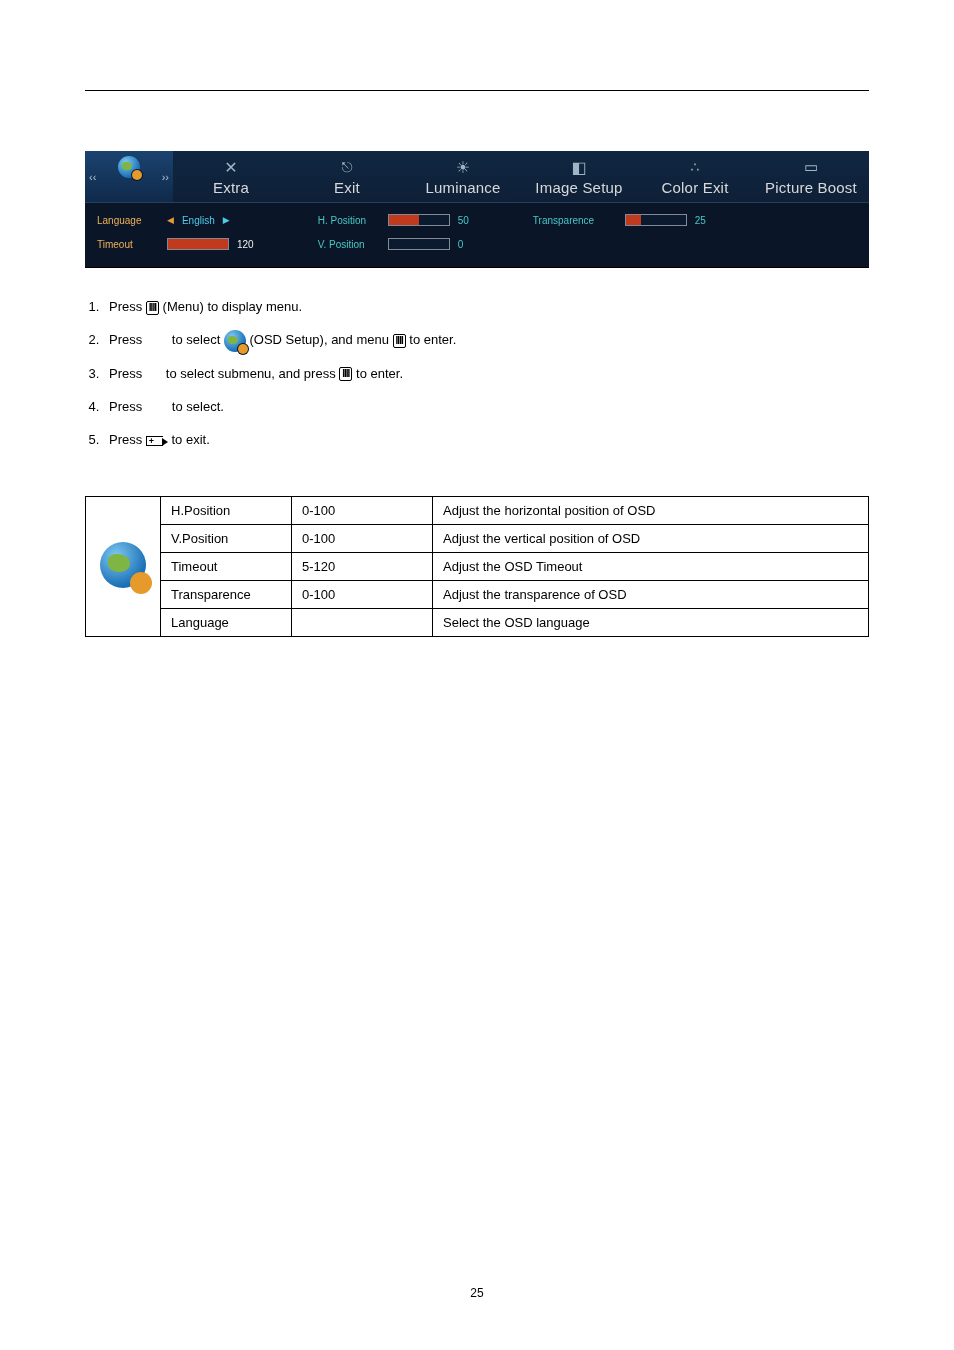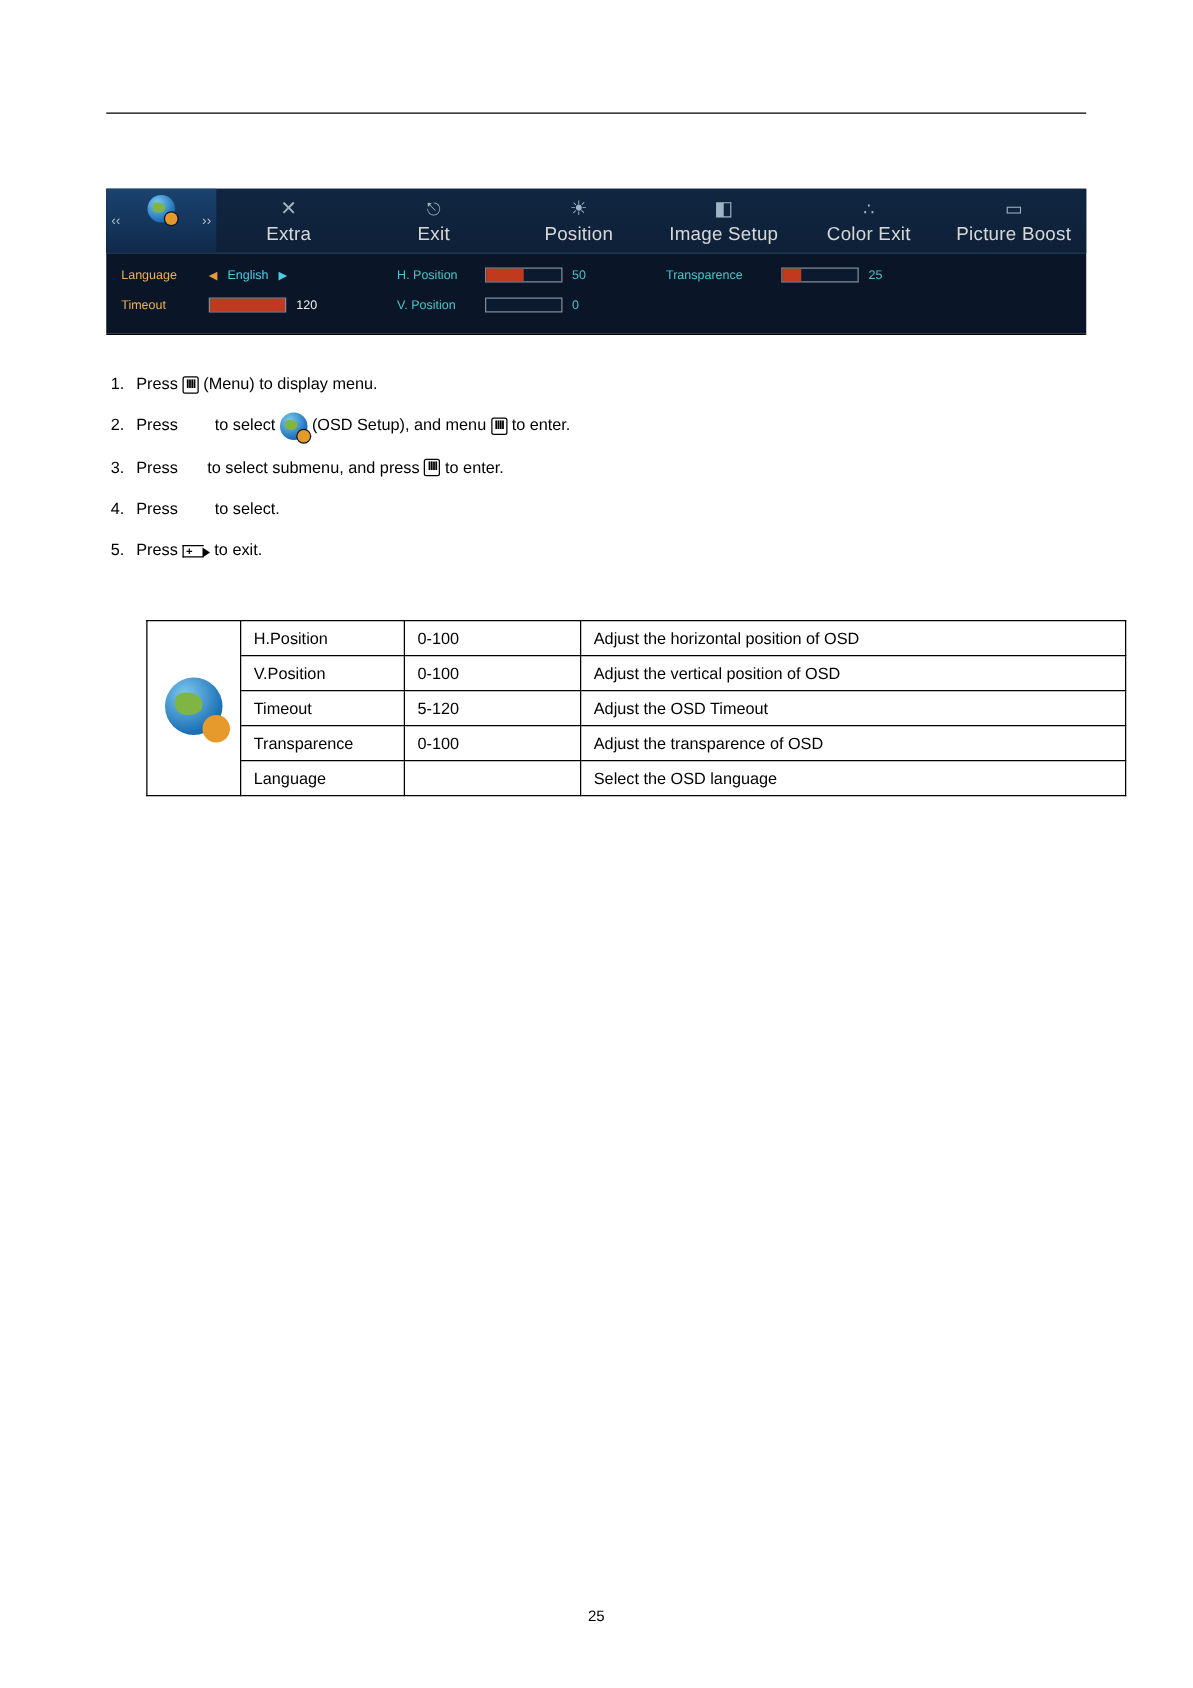--- a/index.html
+++ b/index.html
@@ -148,21 +148,20 @@
     background:#7fb543;border-radius:40% 60% 50% 50%;
   }
   .miniglobe .gear-mini{right:-2px;bottom:-2px;}
 
   
   table.settings {
     margin-top: 34px;
     border-collapse: collapse;
     width: 100%;
     font-size: 13px;
-    margin-left: 32px;
   }
   table.settings td {
     border:1px solid #000;
     padding:6px 10px;
     vertical-align: middle;
   }
   table.settings td.iconcell{
     width:74px;text-align:center;padding:0;
   }
   .bigglobe{
@@ -211,21 +210,21 @@
       <div class="osd-tab">
         <div class="iconwrap">
             <span class="ic exitic">⎋</span>
           </div>
         <div class="label">Exit</div>
       </div>
       <div class="osd-tab">
         <div class="iconwrap">
             <span class="ic sun">☀</span>
           </div>
-        <div class="label">Position</div>
+        <div class="label">Luminance</div>
       </div>
       <div class="osd-tab">
         <div class="iconwrap">
             <span class="ic imgset">◧</span>
           </div>
         <div class="label">Image Setup</div>
       </div>
       <div class="osd-tab">
         <div class="iconwrap">
             <span class="ic colset">∴</span>

